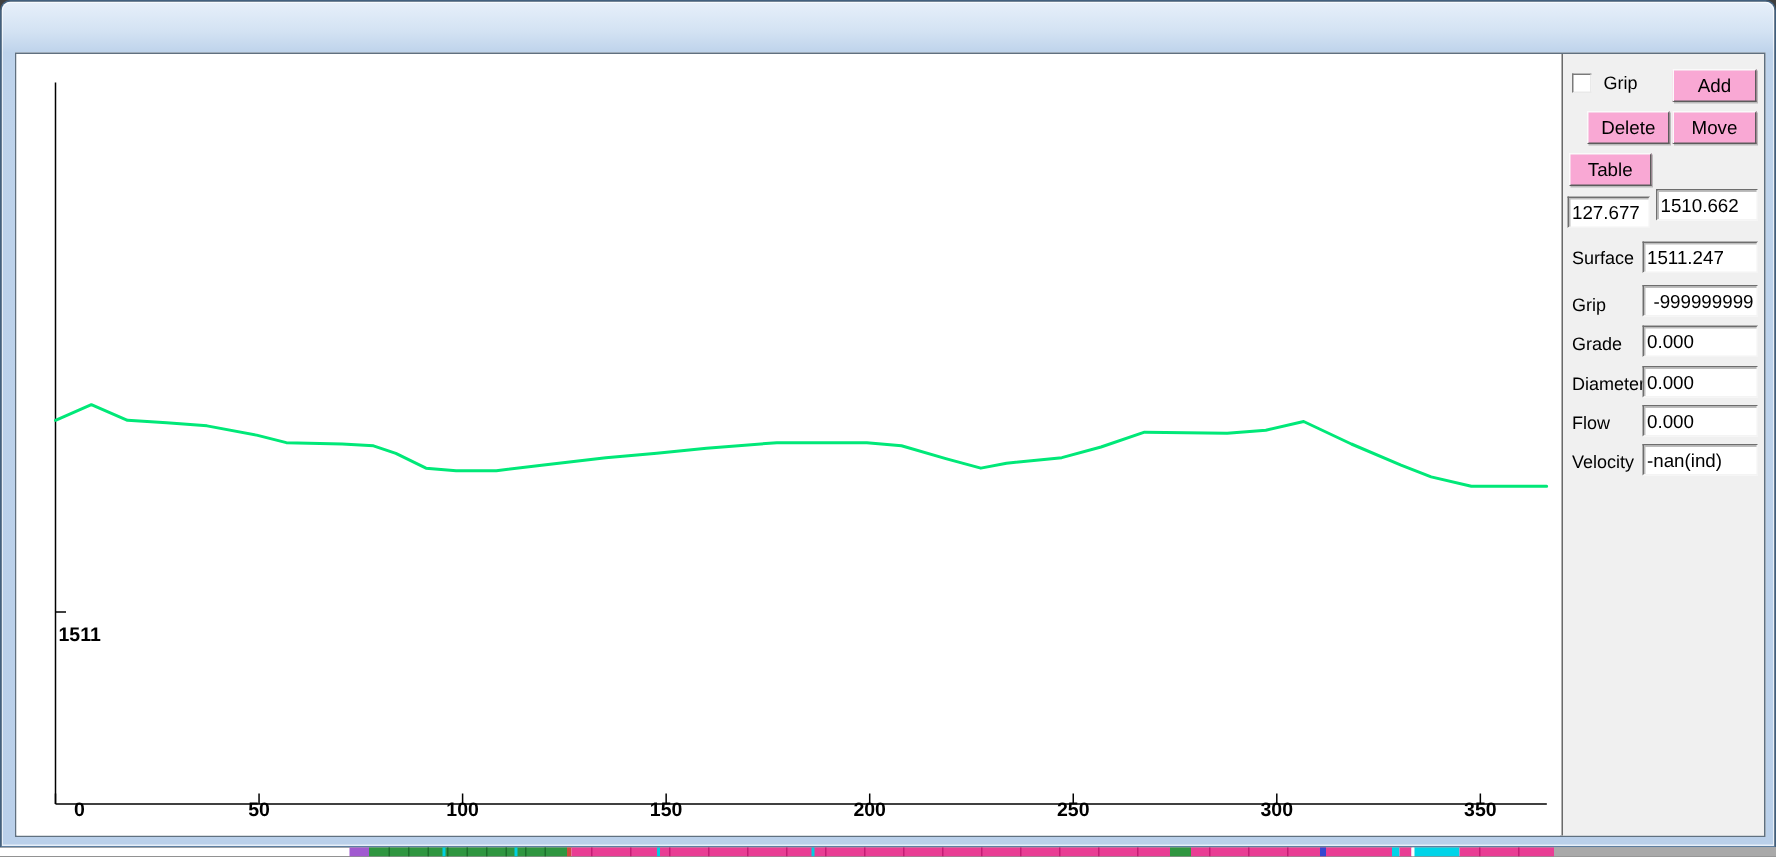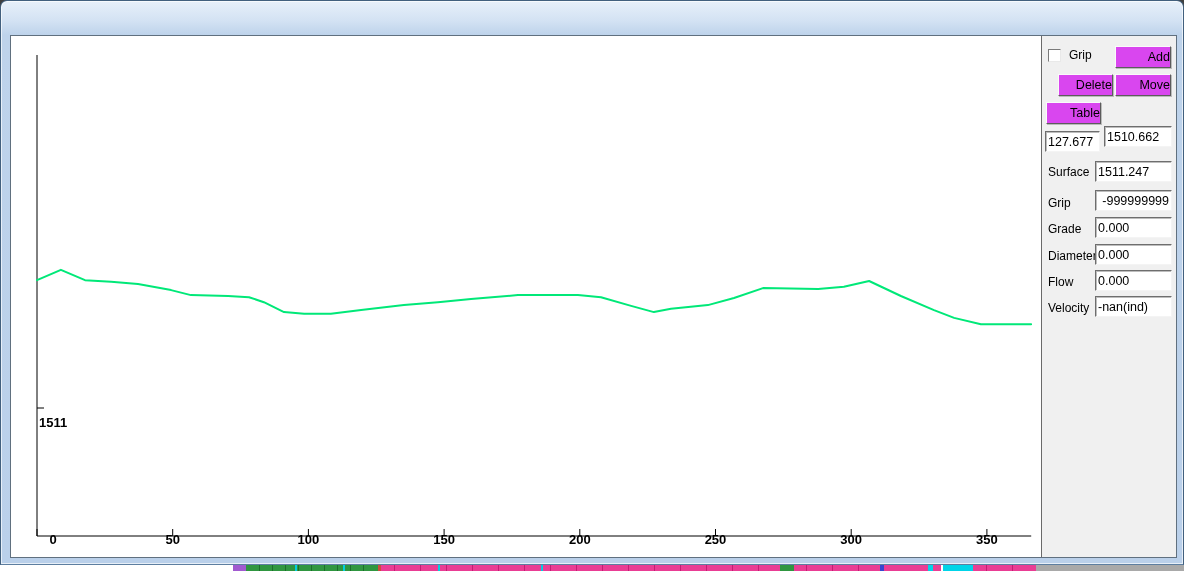--- a/index.html
+++ b/index.html
@@ -33,21 +33,21 @@
   
   .content { position:absolute; left:9px; top:34px; width:1167px; height:523px;
              background:#fff; border:1px solid #60707f; }
   .chart { position:absolute; left:0; top:0; width:1029px; height:521px; background:#fff; }
   .chart-title { position:absolute; left:26px; top:23px; font-size:13px; font-weight:bold; color:#000; }
   #chart-svg { position:absolute; left:0; top:0; }
 
   
   .panel { position:absolute; left:1030px; top:0; width:135px; height:521px;
            background:#f0f0f0; border-left:1px solid #6a6a6a; font-size:12px; color:#000; }
-  .btn { position:absolute; height:22px; background:#d946ef; text-align:right;
+  .btn { position:absolute; height:22px; background:#f9a8d4; text-align:center;
          font-size:12.5px; line-height:20px; color:#000;
          border:1px solid; border-color:#fafafa #5c5c5c #5c5c5c #fafafa;
          box-shadow:1px 1px 0 rgba(90,90,90,.35); cursor:default; }
   .field { position:absolute; height:21px; background:#fff; font-size:12.5px;
            font-family:"Liberation Sans","DejaVu Sans",sans-serif;
            border:1px solid; border-color:#6e6e6e #f4f4f4 #f4f4f4 #6e6e6e;
            box-shadow:inset 1px 1px 0 #bdbdbd; padding:1px 2px; color:#000; }
   .checkbox { position:absolute; left:6px; top:13px; width:13px; height:13px; background:#fff;
               border:1px solid; border-color:#7a7a7a #e9e9e9 #e9e9e9 #7a7a7a; }
   .grip-label { position:absolute; left:27px; top:12px; }

